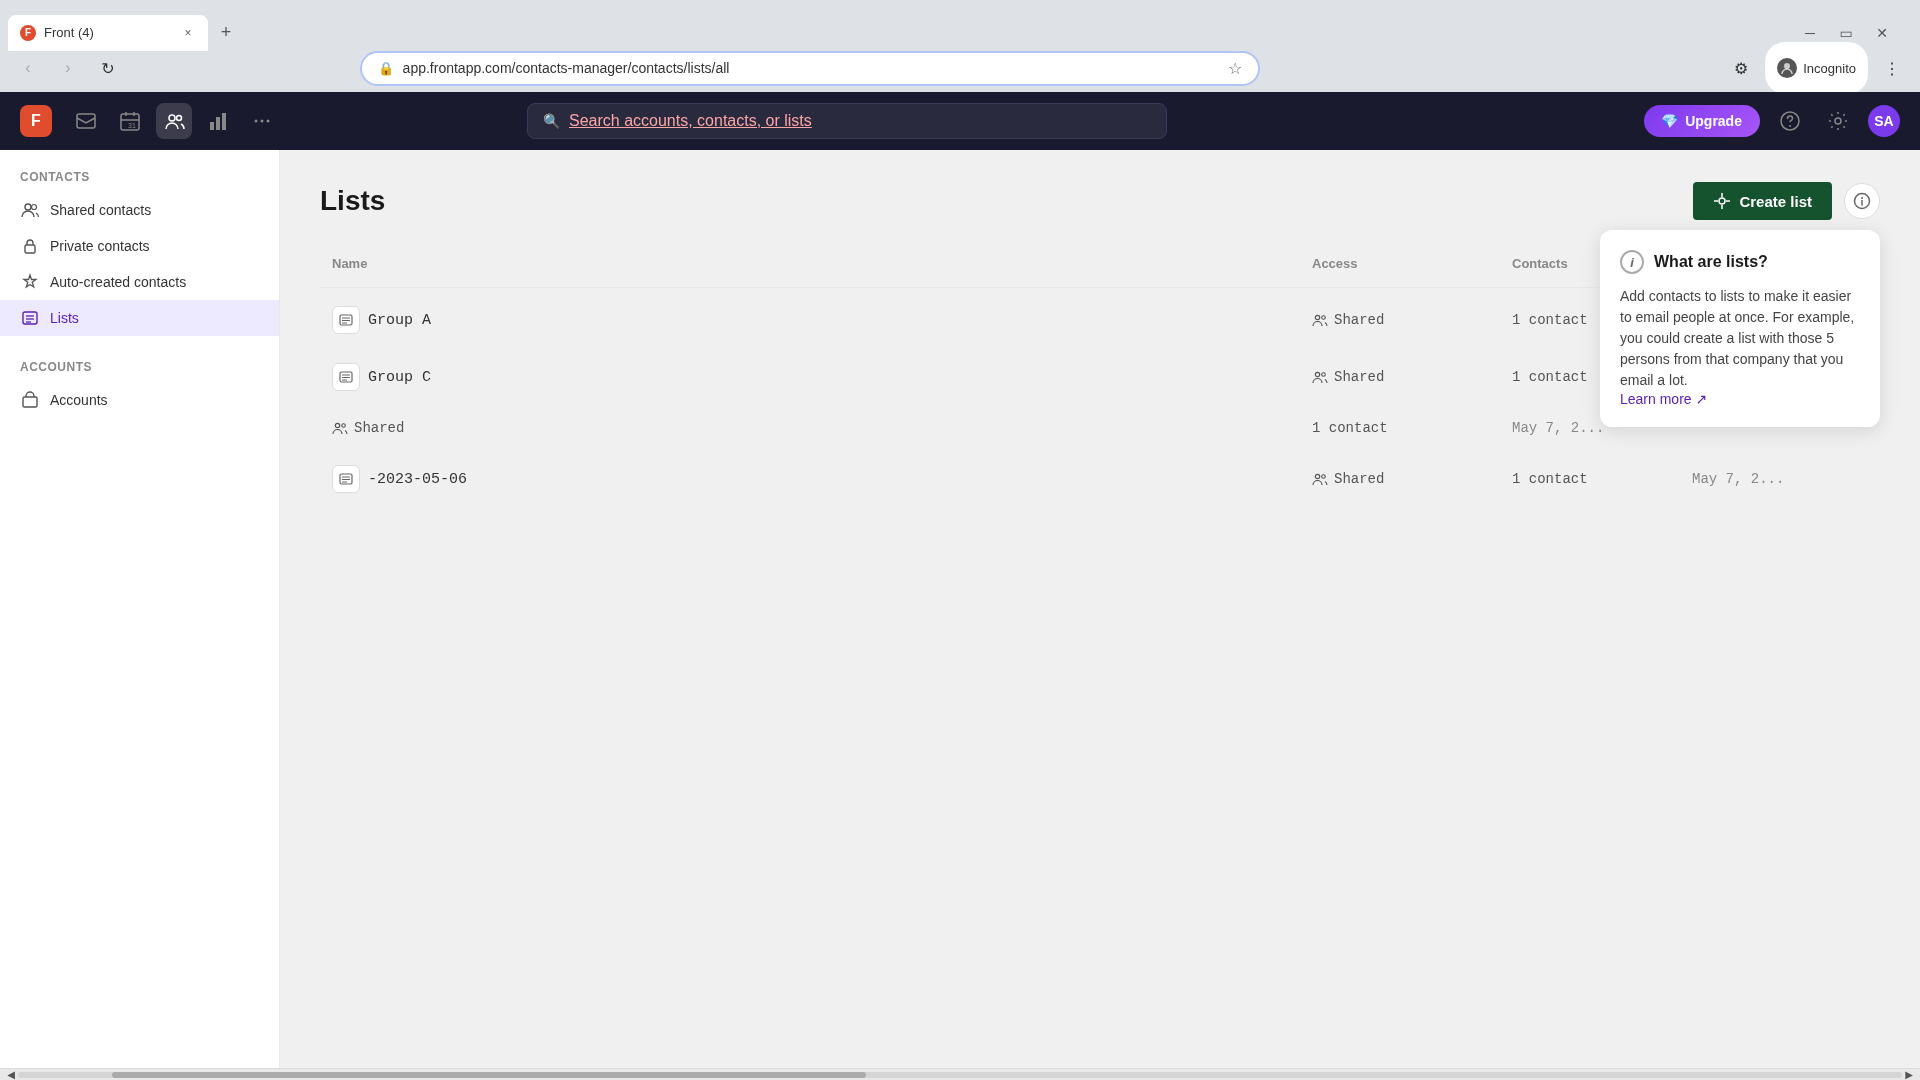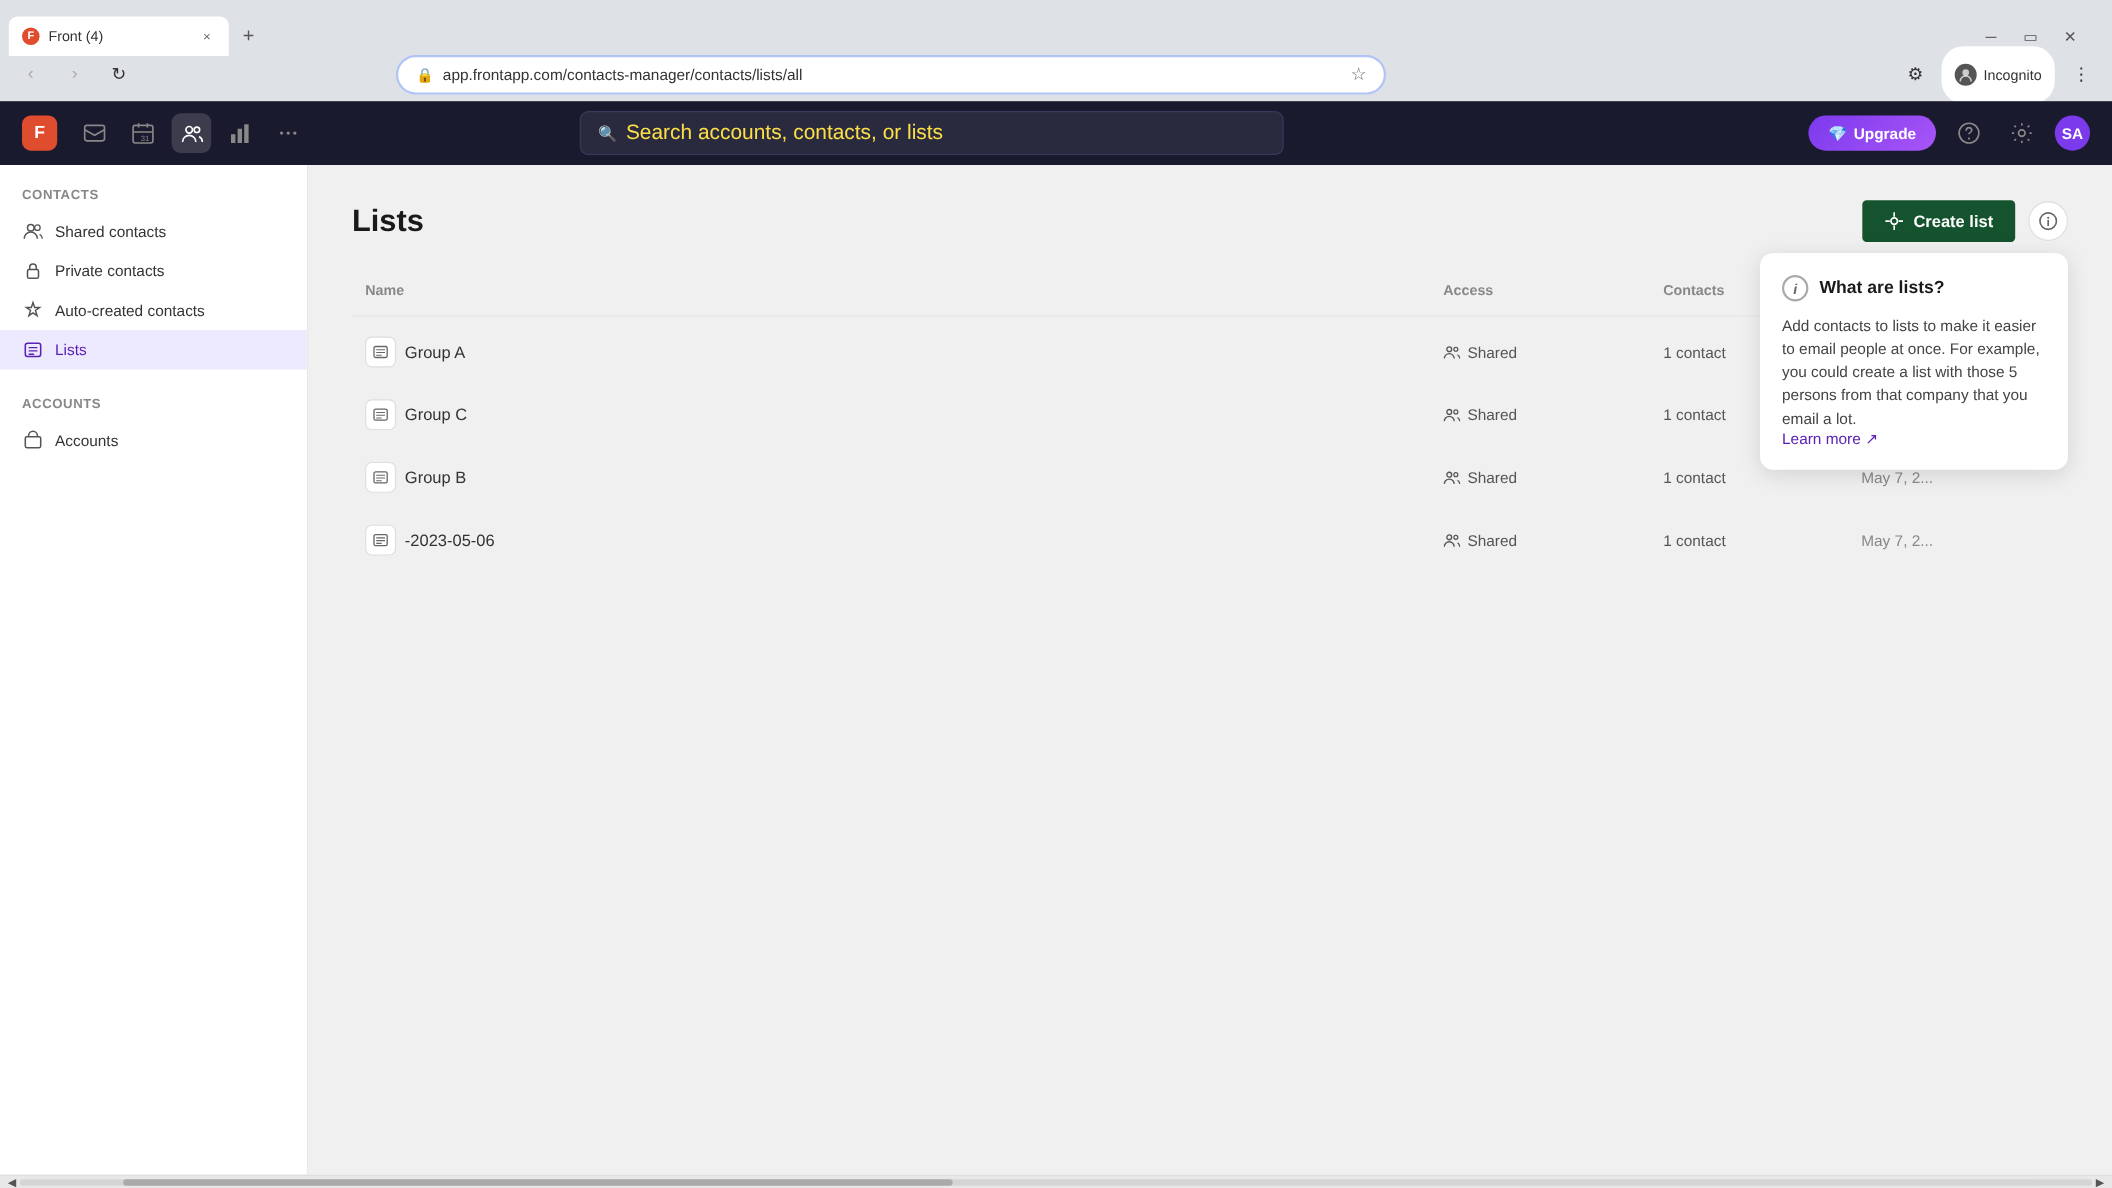--- a/index.html
+++ b/index.html
@@ -32,21 +32,21 @@
     
     .app { display: flex; flex-direction: column; height: calc(1080px - 92px); background: #f0f0f0; }
     .app-header { display: flex; align-items: center; background: #1a1a2e; padding: 0 20px; height: 58px; gap: 16px; }
     .app-icon { width: 32px; height: 32px; border-radius: 8px; background: #e04c2e; display: flex; align-items: center; justify-content: center; color: white; font-weight: bold; font-size: 16px; }
     .header-nav-icons { display: flex; align-items: center; gap: 8px; }
     .header-icon { width: 36px; height: 36px; border-radius: 8px; display: flex; align-items: center; justify-content: center; cursor: pointer; color: #aaa; font-size: 18px; }
     .header-icon.active { background: rgba(255,255,255,0.15); color: white; }
     .header-search { flex: 1; max-width: 640px; margin: 0 auto; }
     .search-input { width: 100%; background: #2a2a3e; border: 1px solid #3a3a5e; border-radius: 8px; padding: 8px 16px; color: #ccc; font-size: 14px; display: flex; align-items: center; gap: 8px; cursor: text; }
     .search-icon-wrap { color: #666; font-size: 14px; }
-    .search-placeholder { color: #fde047; font-size: 19px; }
+    .search-placeholder { color: #fca5a5; font-size: 16px; text-decoration: underline; }
     .header-right { display: flex; align-items: center; gap: 12px; margin-left: auto; }
     .upgrade-btn { background: linear-gradient(135deg, #7c3aed, #a855f7); color: white; border: none; border-radius: 20px; padding: 8px 18px; font-size: 14px; font-weight: 600; cursor: pointer; display: flex; align-items: center; gap: 6px; }
     .header-icon-btn { width: 36px; height: 36px; border-radius: 50%; display: flex; align-items: center; justify-content: center; cursor: pointer; color: #aaa; font-size: 18px; }
     .avatar { width: 32px; height: 32px; border-radius: 50%; background: #7c3aed; display: flex; align-items: center; justify-content: center; color: white; font-size: 14px; font-weight: 600; cursor: pointer; }
 
     
     .main { display: flex; flex: 1; overflow: hidden; }
     .sidebar { width: 280px; background: #fff; border-right: 1px solid #e8e8e8; padding: 20px 0; overflow-y: auto; }
     .sidebar-section-label { font-size: 12px; font-weight: 600; color: #888; padding: 0 20px 8px; text-transform: uppercase; letter-spacing: 0.5px; }
     .sidebar-item { display: flex; align-items: center; gap: 10px; padding: 8px 20px; cursor: pointer; border-radius: 0; font-size: 14px; color: #333; }
@@ -55,21 +55,21 @@
     .sidebar-item-text { font-size: 14px; }
 
     .content { flex: 1; padding: 32px 40px; overflow-y: auto; position: relative; }
     .content-header { display: flex; align-items: center; justify-content: space-between; margin-bottom: 28px; }
     .page-title { font-size: 28px; font-weight: 700; color: #1a1a1a; }
     .header-actions { display: flex; align-items: center; gap: 12px; }
     .create-list-btn { background: #14532d; color: white; border: none; border-radius: 4px; padding: 10px 20px; font-size: 15px; font-weight: 600; cursor: pointer; display: flex; align-items: center; gap: 8px; }
     .info-btn { width: 36px; height: 36px; border-radius: 50%; border: 1px solid #ddd; display: flex; align-items: center; justify-content: center; cursor: pointer; color: #666; font-size: 16px; background: white; }
     .table-header { display: grid; grid-template-columns: 1fr 200px 180px 200px; border-bottom: 1px solid #e8e8e8; padding-bottom: 8px; margin-bottom: 4px; }
     .table-col-header { font-size: 13px; font-weight: 600; color: #888; padding: 8px 12px; }
-    .table-row { display: grid; grid-template-columns: 1fr 200px 180px 200px; align-items: center; border-bottom: 1px solid #f0f0f0; padding: 4px 0; }
+    .table-row { display: grid; grid-template-columns: 1fr 200px 180px 200px; align-items: center; border-bottom: 1px solid #f0f0f0; padding: 4px 0; font-family: Liberation Mono, monospace; }
     .table-cell { padding: 10px 12px; font-size: 14px; color: #333; display: flex; align-items: center; gap: 8px; }
     .list-icon { width: 28px; height: 28px; border-radius: 6px; border: 1px solid #ddd; display: flex; align-items: center; justify-content: center; color: #666; font-size: 14px; background: white; flex-shrink: 0; }
     .list-name { font-size: 15px; font-weight: 500; color: #333; }
     .access-cell { display: flex; align-items: center; gap: 6px; color: #555; }
     .contact-count { color: #555; }
     .date-text { color: #888; }
 
     
     .tooltip-panel { position: absolute; right: 40px; top: 80px; width: 280px; background: white; border-radius: 12px; box-shadow: 0 4px 20px rgba(0,0,0,0.12); padding: 20px; z-index: 100; }
     .tooltip-header { display: flex; align-items: center; gap: 10px; margin-bottom: 12px; }
@@ -339,31 +339,20 @@
         </div>
         <div class="table-cell contact-count">
           <span>1 contact</span>
         </div>
         <div class="table-cell date-text">
           <span>May 7, 2...</span>
         </div>
       </div>
 
       <div class="table-row">
-        <div class="table-cell">
-          <div class="list-icon">
-            <svg width="14" height="14" viewBox="0 0 14 14" fill="none">
-              <rect x="1" y="2" width="12" height="10" rx="1.5" stroke="#666" stroke-width="1.2"></rect>
-              <line x1="3" y1="5" x2="11" y2="5" stroke="#666" stroke-width="1"></line>
-              <line x1="3" y1="7.5" x2="11" y2="7.5" stroke="#666" stroke-width="1"></line>
-              <line x1="3" y1="10" x2="8" y2="10" stroke="#666" stroke-width="1"></line>
-            </svg>
-          </div>
-          <span class="list-name">Group B</span>
-        </div>
         <div class="table-cell access-cell">
           <svg width="16" height="16" viewBox="0 0 16 16" fill="none">
             <circle cx="5.5" cy="5.5" r="2.2" stroke="#555" stroke-width="1.2"></circle>
             <path d="M1 14c0-2.5 2-4.5 4.5-4.5S10 11.5 10 14" stroke="#555" stroke-width="1.2"></path>
             <circle cx="11.5" cy="5.5" r="1.8" stroke="#555" stroke-width="1.1"></circle>
             <path d="M13 10.5c1.2 0.7 2 1.9 2 3.5" stroke="#555" stroke-width="1.1"></path>
           </svg>
           <span>Shared</span>
         </div>
         <div class="table-cell contact-count">

